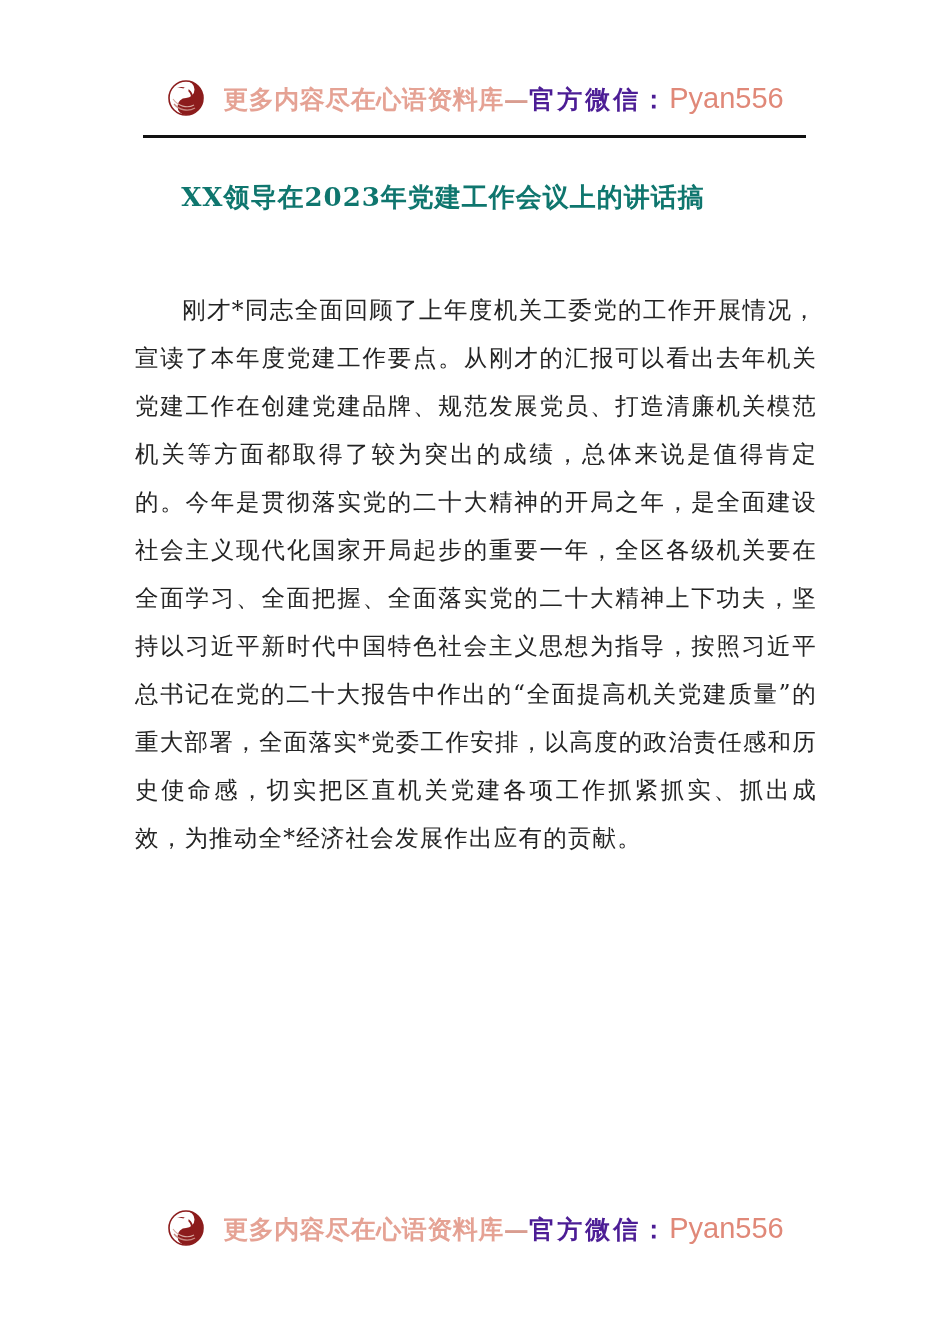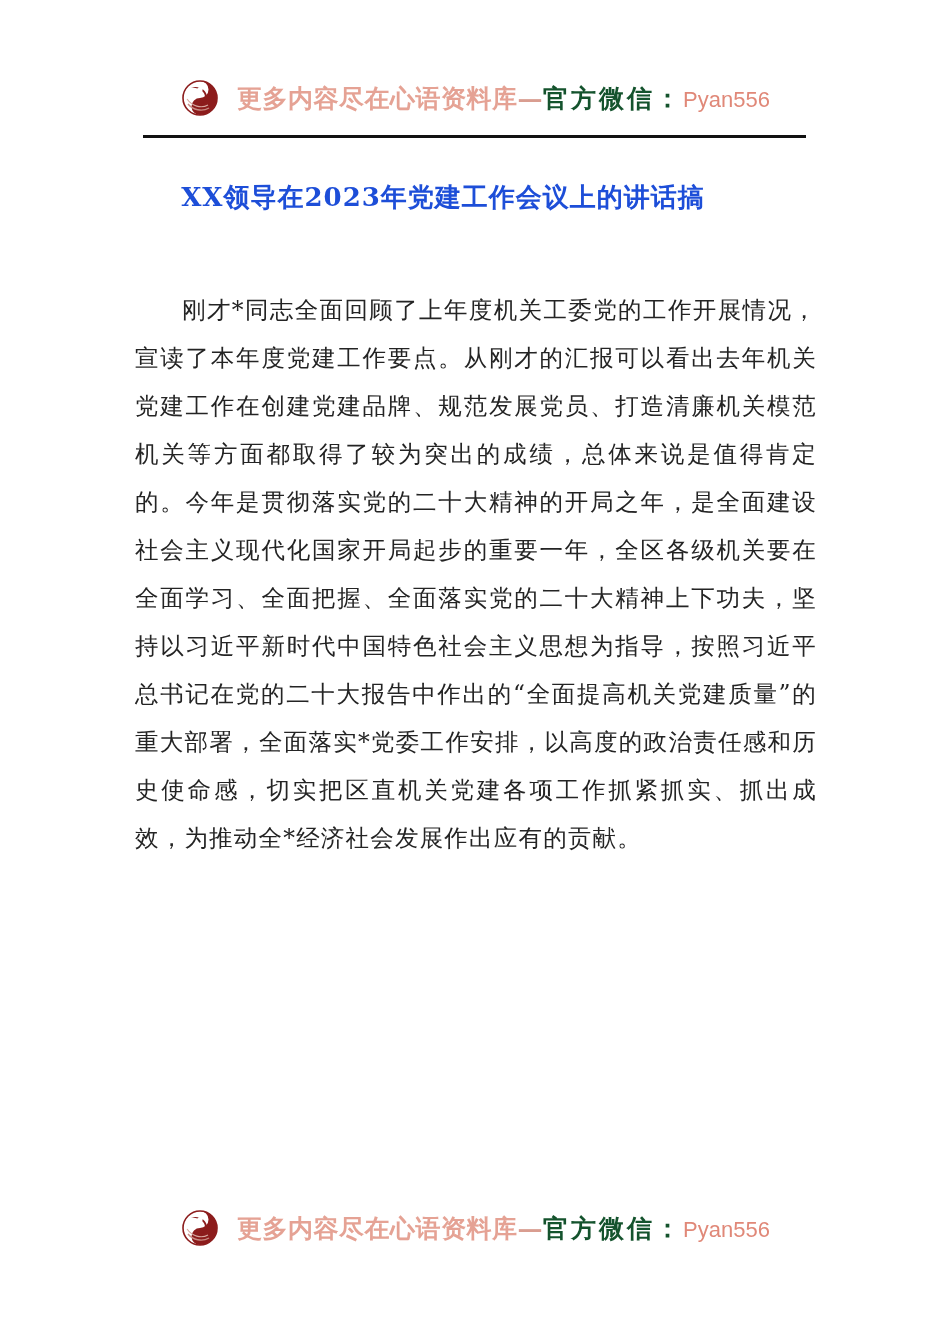--- a/index.html
+++ b/index.html
@@ -49,26 +49,26 @@
 
   .wm-text {
     font-family: "DejaVu Serif", "Liberation Serif", serif;
     font-size: 25px;
     font-weight: 700;
     letter-spacing: 0.5px;
     line-height: 1;
   }
   .wm-part-1 { color: #e5a294; margin-left: 13px; }
   .wm-dash   { color: #d99d90; }
-  .wm-part-2 { color: #14532d; letter-spacing: 3px; margin-top: 43px; }
+  .wm-part-2 { color: #4c1d95; letter-spacing: 3px; margin-top: 43px; }
   .wm-part-3 {
     color: #e08878;
     font-family: "Liberation Sans", "DejaVu Sans", sans-serif;
     font-weight: 400;
-    font-size: 22px;
+    font-size: 29px;
     letter-spacing: 0px;
   }
 
   
   .divider {
     position: absolute;
     left: 143px;
     top: 135px;
     width: 663px;
     height: 3px;
@@ -79,21 +79,21 @@
   .doc-title {
     position: absolute;
     left: 0;
     top: 180px;
     width: 886px;
     text-align: center;
     font-family: "DejaVu Serif", "Liberation Serif", serif;
     font-size: 26px;
     font-weight: 700;
     letter-spacing: 1px;
-    color: #1d4ed8;
+    color: #0f766e;
   }
 
   
   .body-block {
     position: absolute;
     left: 135px;
     top: 286px;
     width: 682px;
   }
 

